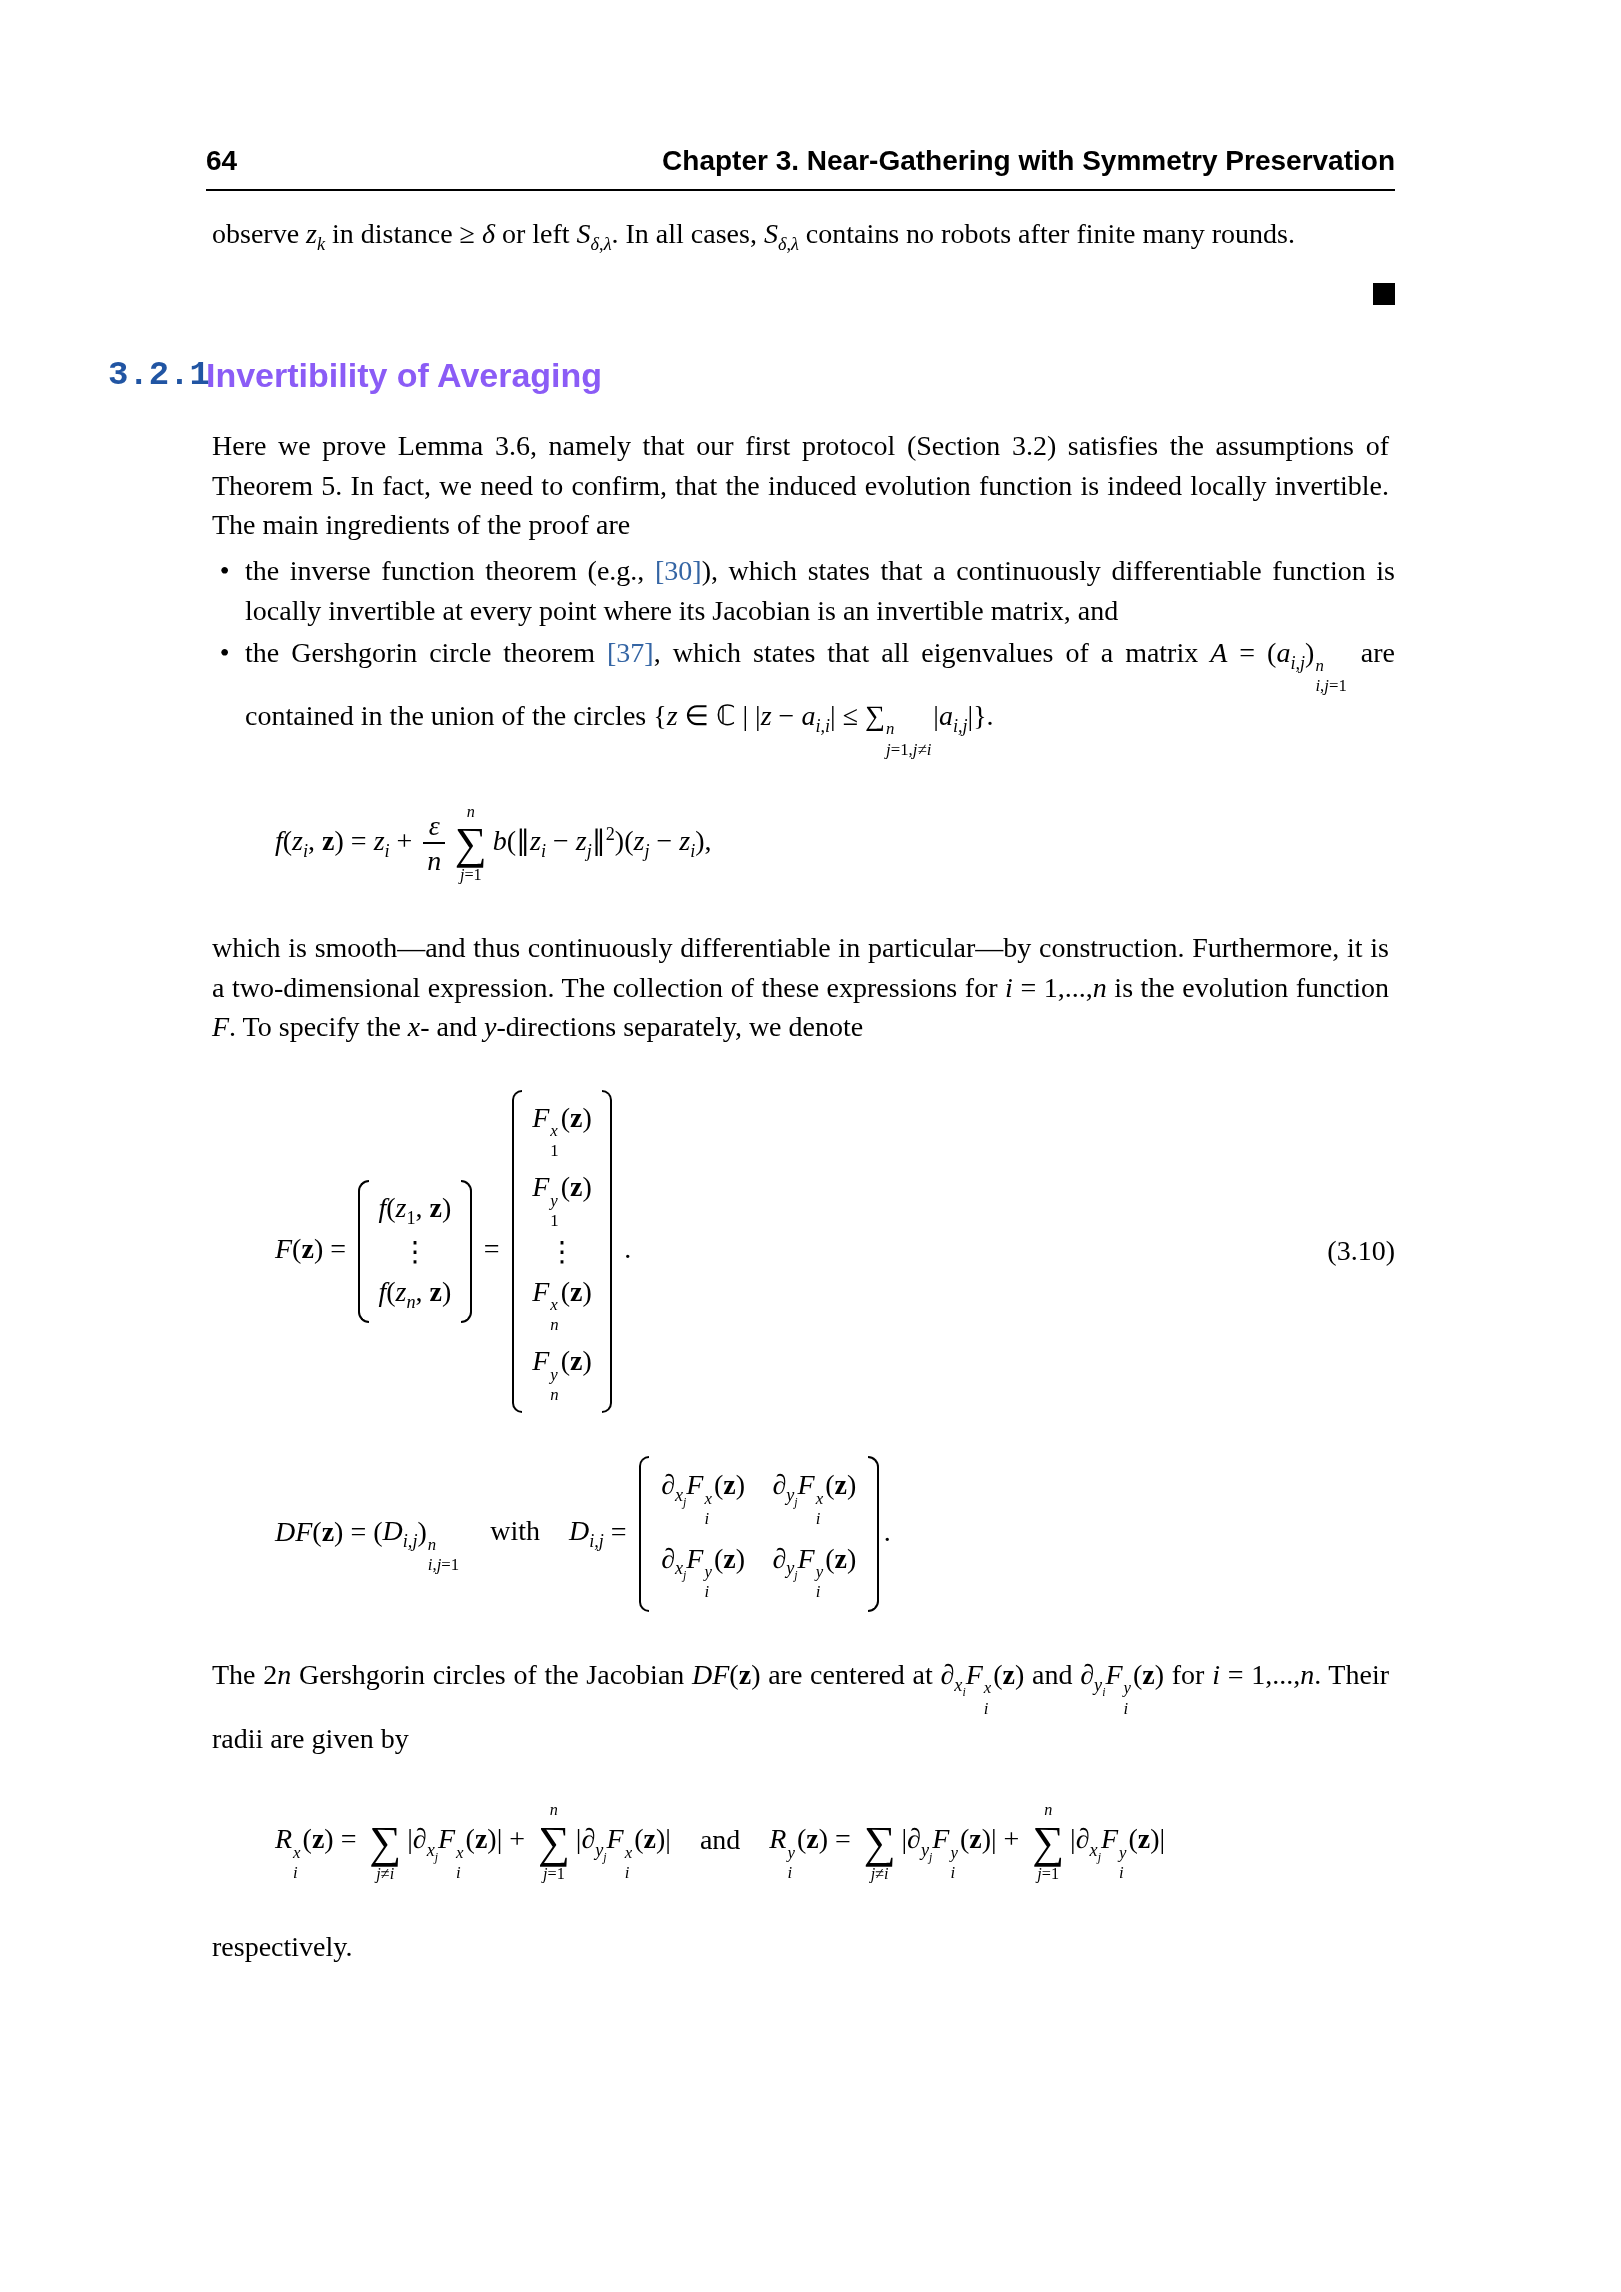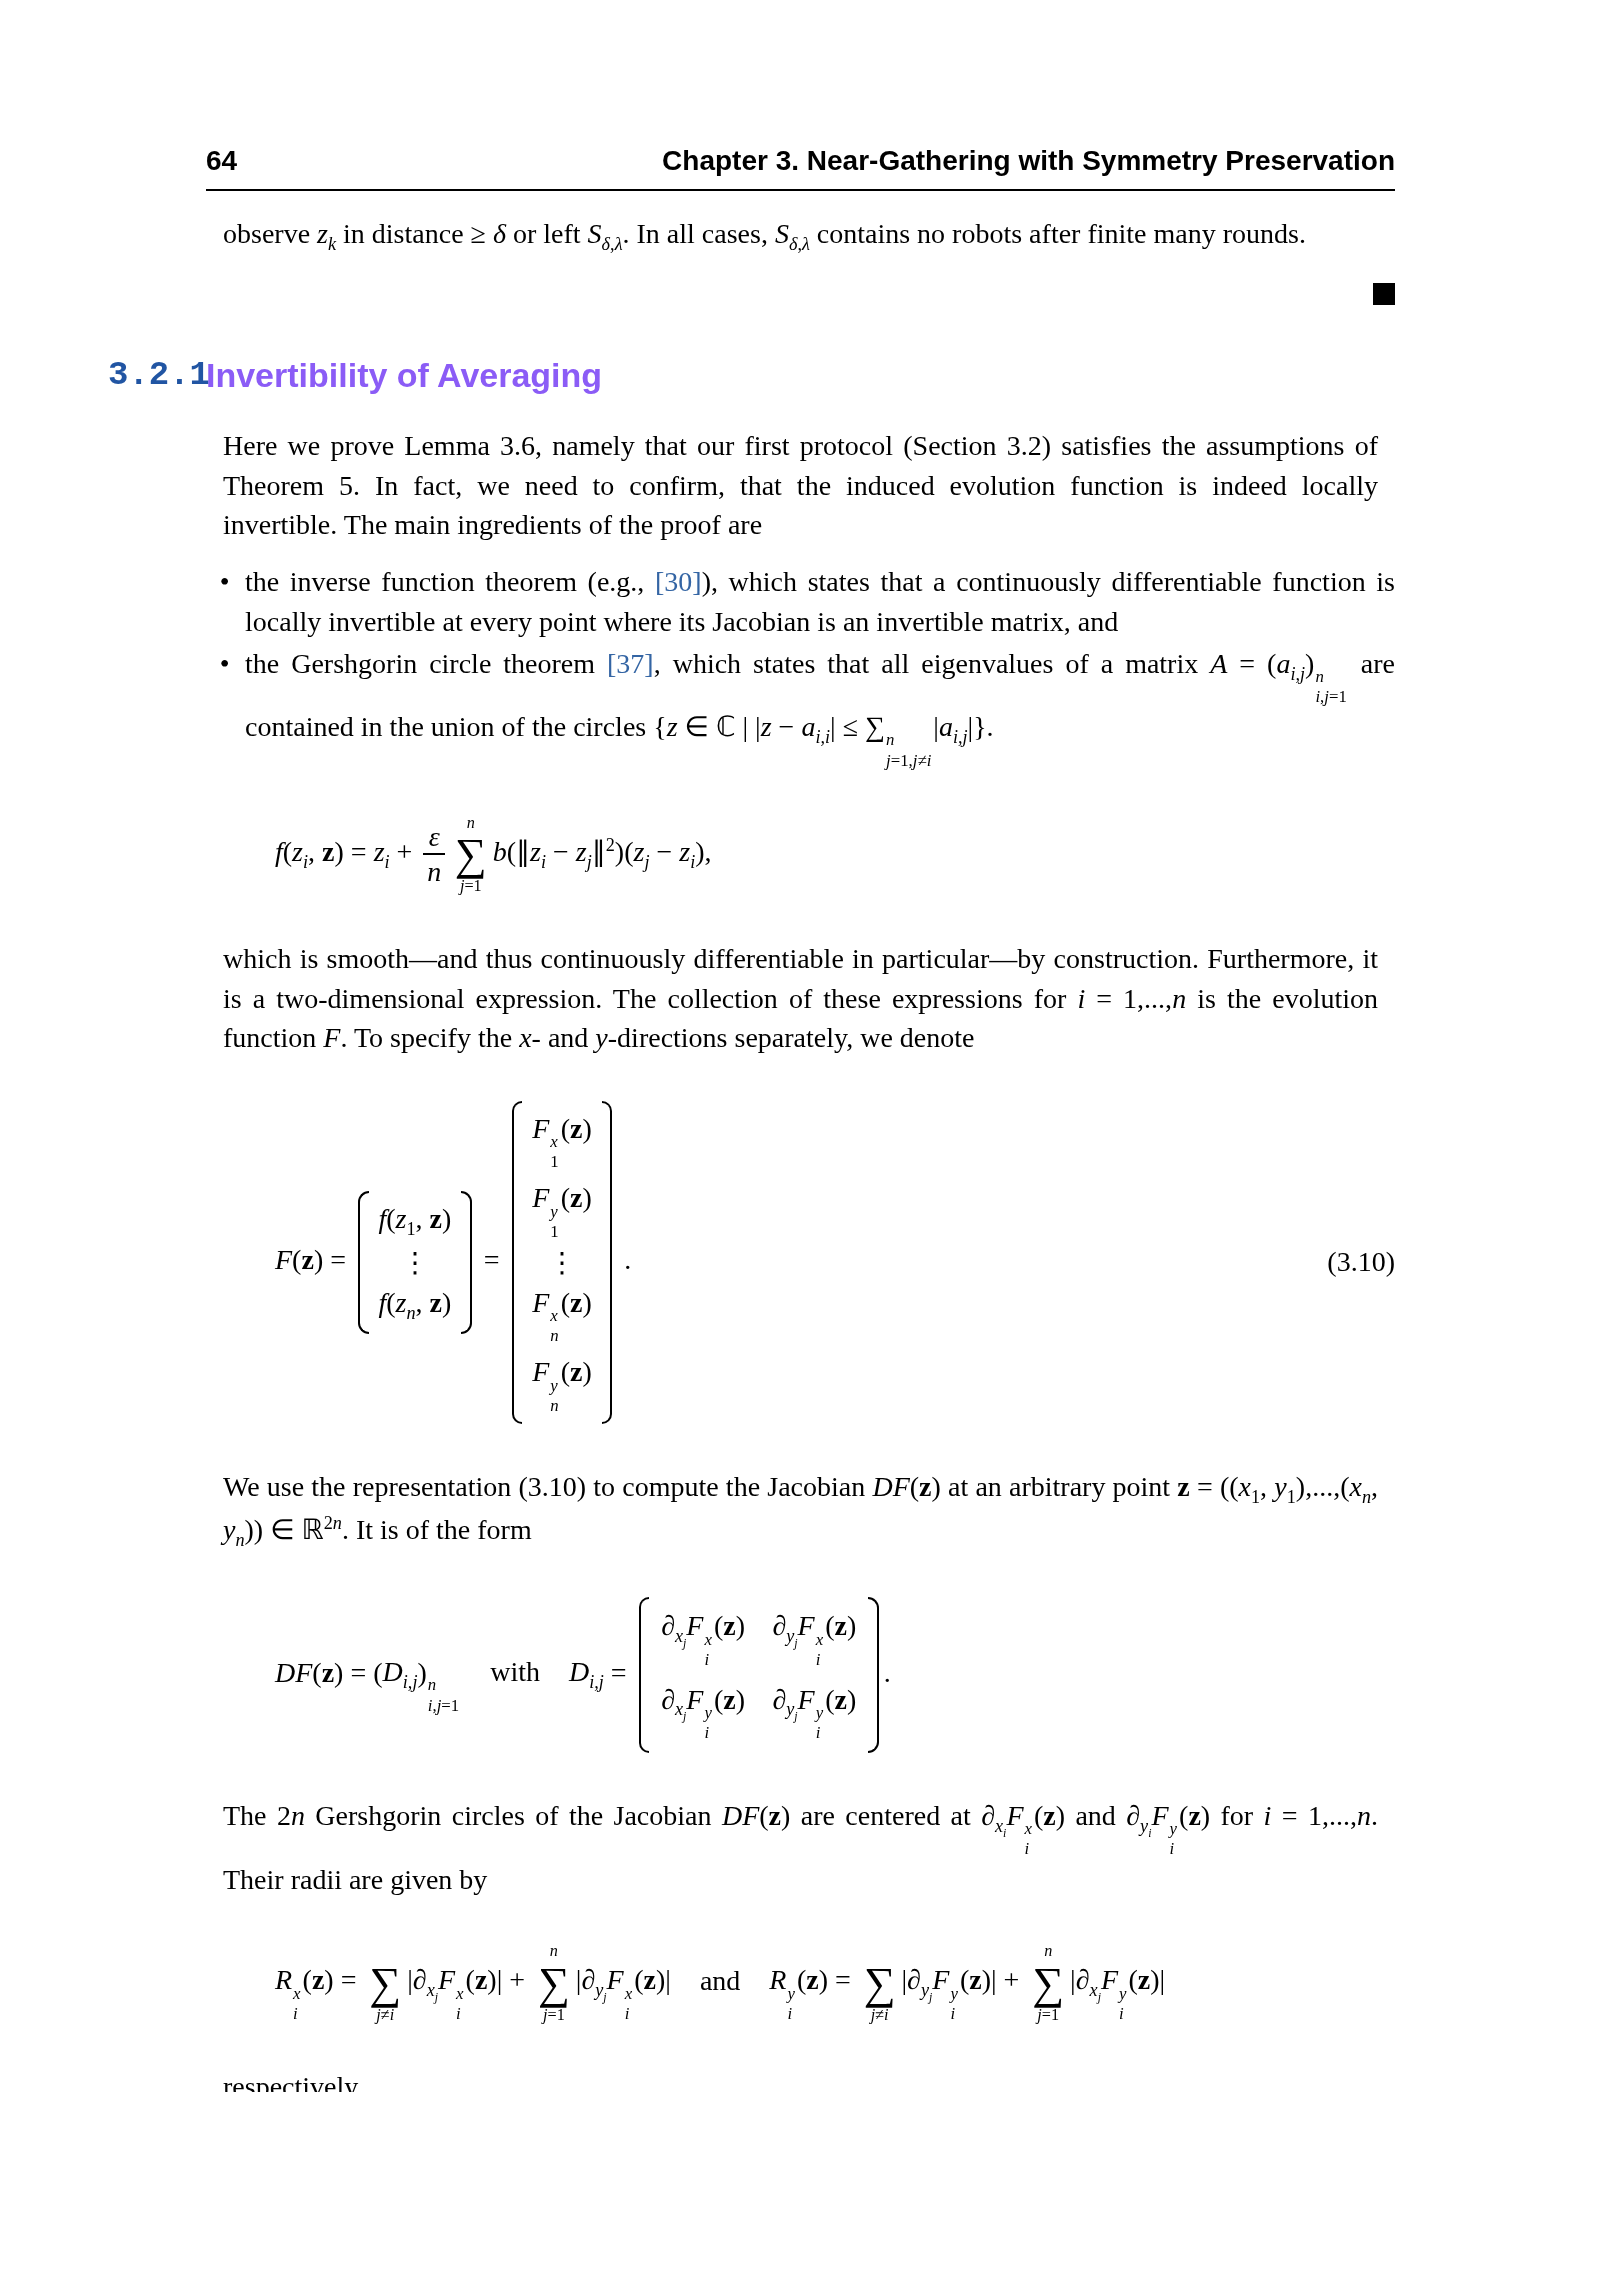--- a/index.html
+++ b/index.html
@@ -18,21 +18,21 @@
   }
 
   
   .running-header {
     display: flex; justify-content: space-between; align-items: baseline;
     font-family: "Liberation Sans", sans-serif; font-weight: bold; font-size: 28px;
     padding-bottom: 11.8px; border-bottom: 2px solid #000;
   }
 
   
-  .para { margin: 17px; text-align: justify; line-height: 1.42; }
+  .para { margin: 6px; text-align: justify; line-height: 1.42; }
   .para-intro { margin-top: 23.5px; }
   .para-after-heading { margin-top: 31px; }
   .indent { margin-left: 39px; }
 
   .qed-row { display: flex; justify-content: flex-end; margin-top: 25.5px; }
   .qed { width: 21.6px; height: 21.6px; background: #000; }
 
   .section-heading {
     display: flex; margin: 51px 0 0 -98px;
     font-family: "Liberation Sans", sans-serif;
@@ -145,21 +145,20 @@
             <span><i>F</i><span class="ss">
                 <span><i>y</i></span>
                 <span><i>n</i></span>
               </span>(<b>z</b>)</span>
           </span>
           <span class="pr"></span>
         </span> .</span>
     <span class="eq-number">(3.10)</span>
   </div>
 
-  <p class="para">We use the representation (3.10) to compute the Jacobian <i>DF</i>(<b>z</b>) at an arbitrary point <b>z</b> = ((<i>x</i><sub>1</sub>, <i>y</i><sub>1</sub>),...,(<i>x<sub>n</sub></i>, <i>y<sub>n</sub></i>)) ∈ ℝ<sup>2<i>n</i></sup>. It is of the form</p>
 
   <div class="equation"><i>DF</i>(<b>z</b>) = (<i>D<sub>i,j</sub></i>)<span class="ss">
         <span><i>n</i></span>
         <span><i>i</i>,<i>j</i>=1</span>
       </span><span class="mtext">with</span><i>D<sub>i,j</sub></i> = <span class="mat">
         <span class="pl"></span>
         <span class="grid2">
           <span>∂<sub><i>x<sub>j</sub></i></sub><i>F</i><span class="ss">
               <span><i>x</i></span>
               <span><i>i</i></span>

